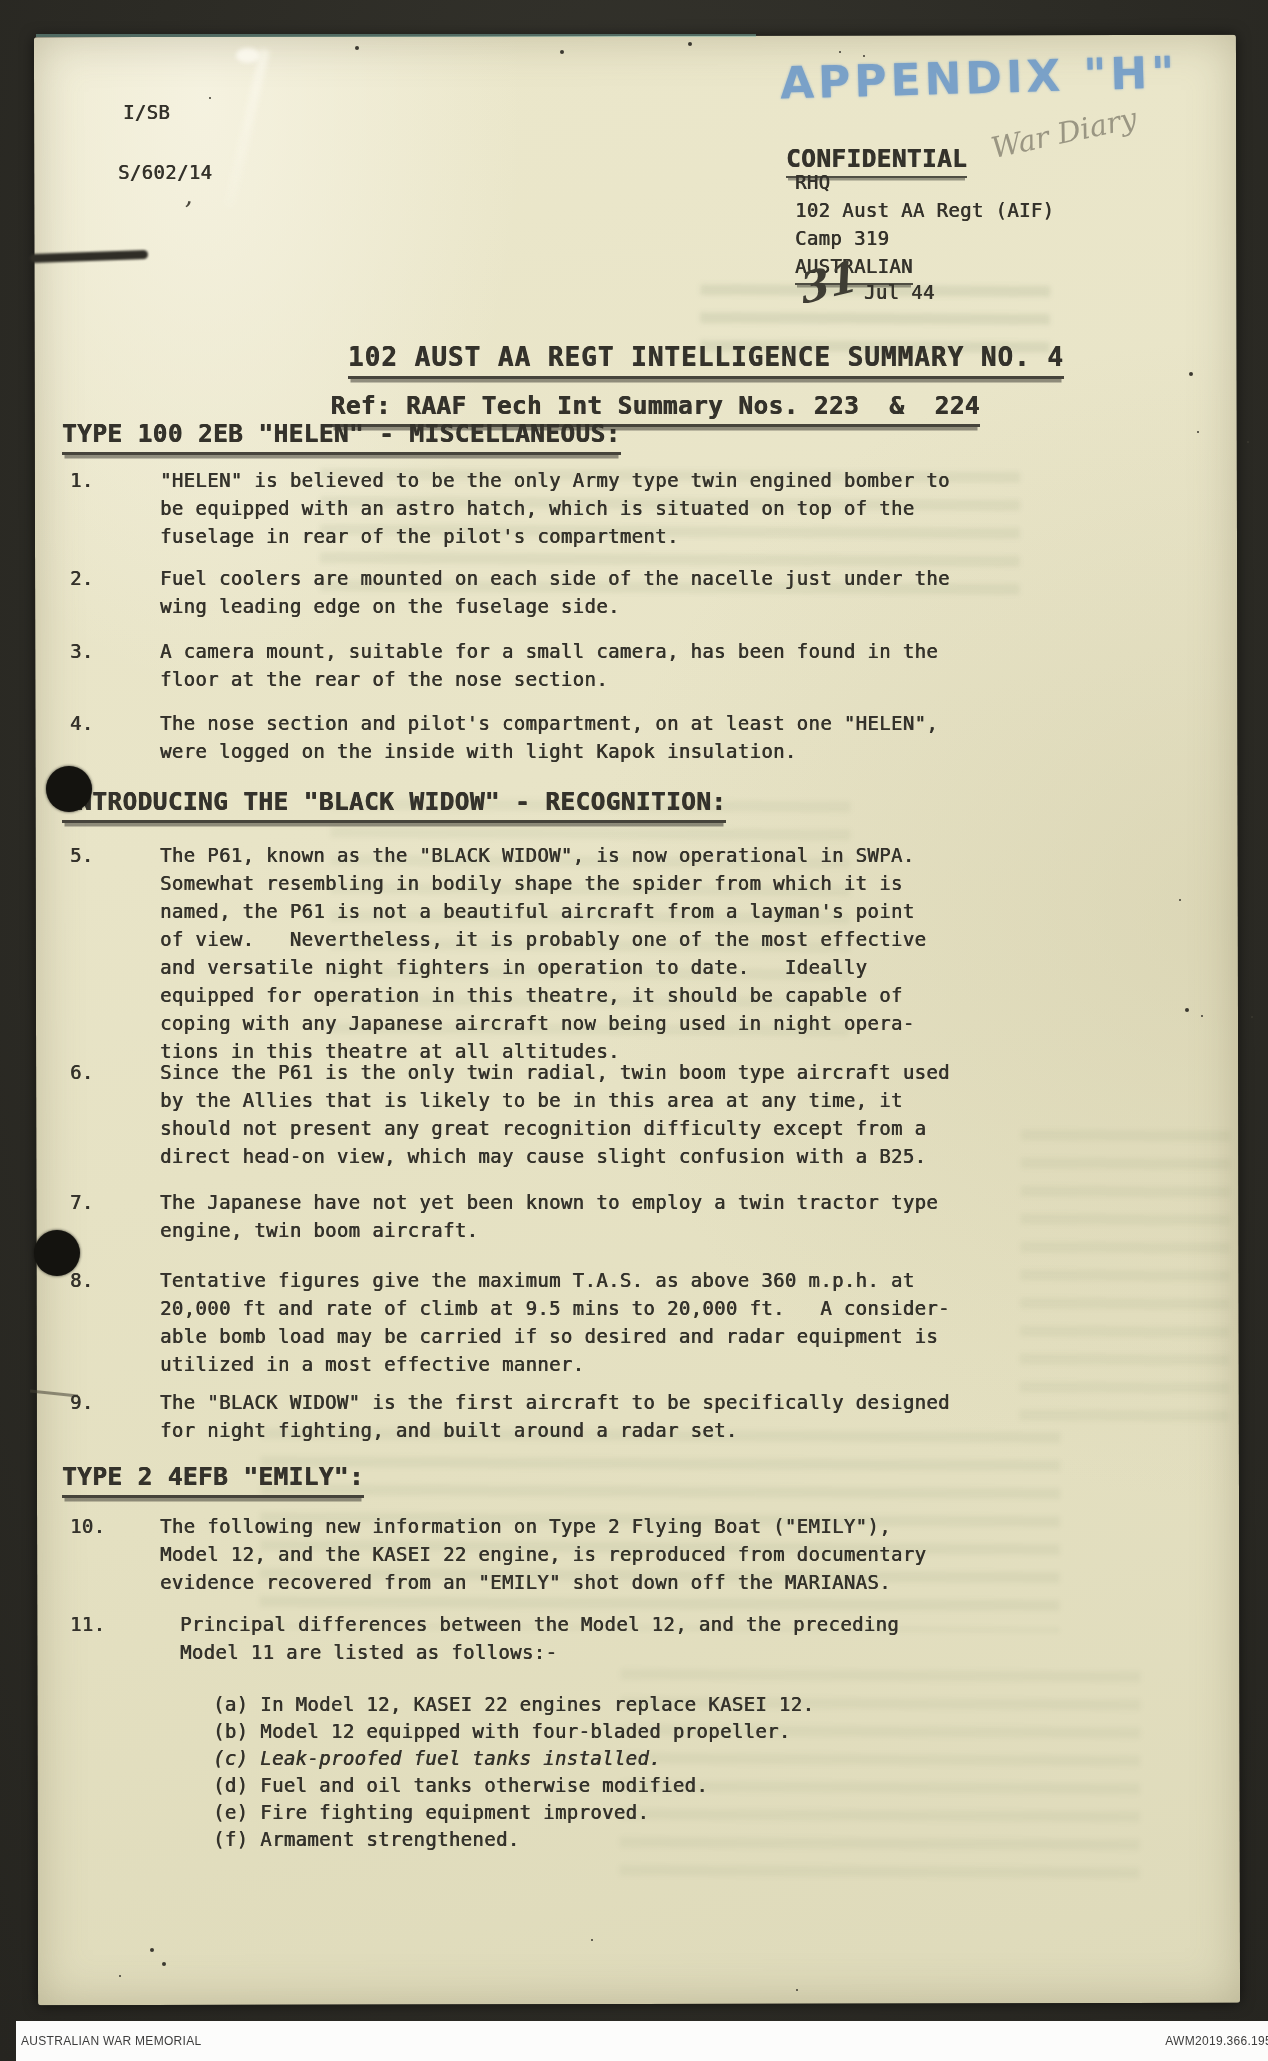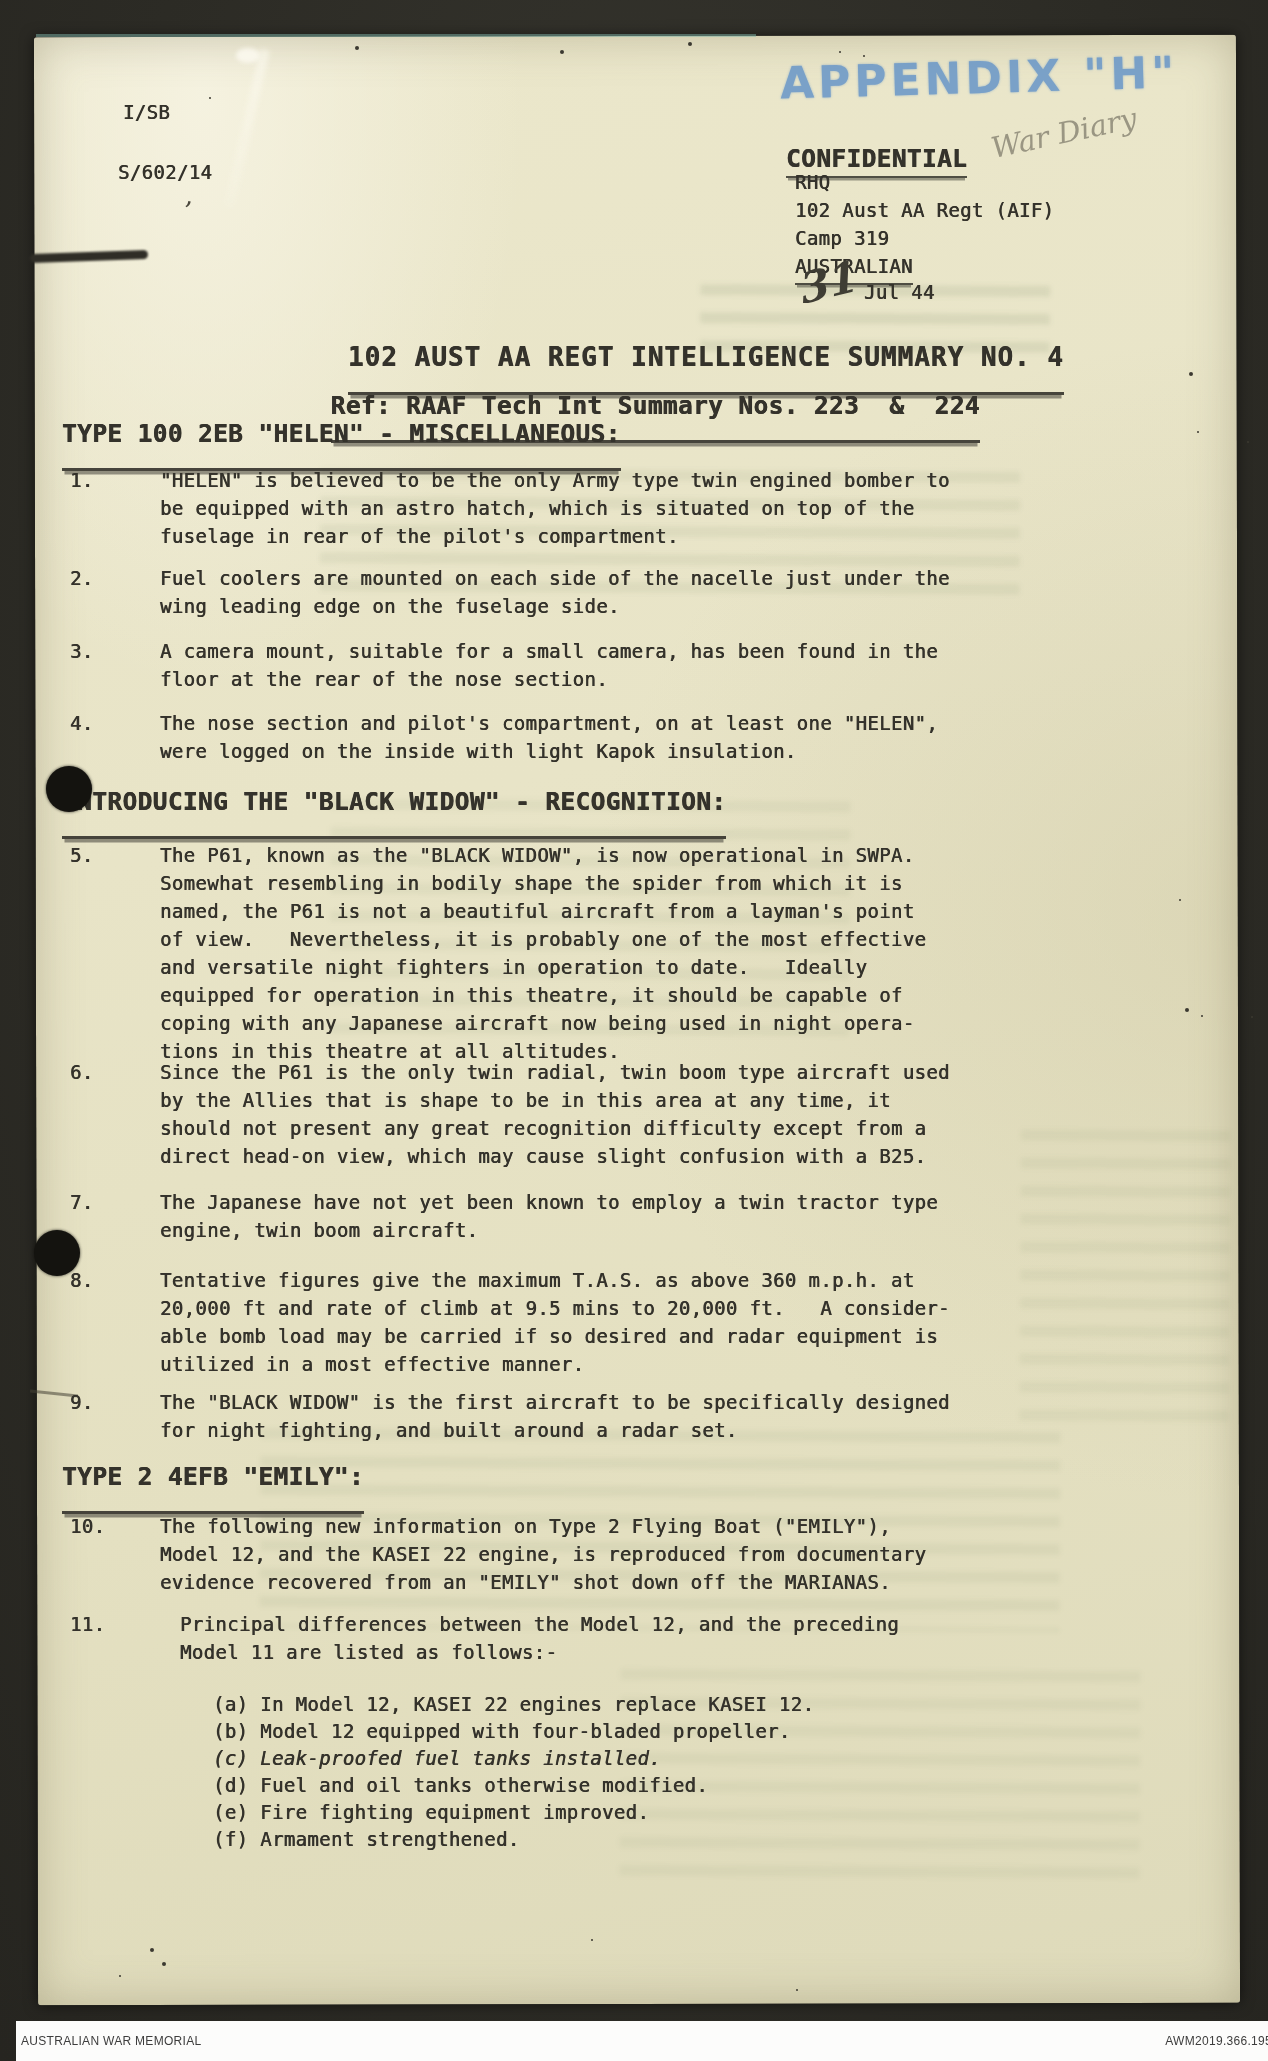--- a/index.html
+++ b/index.html
@@ -26,21 +26,21 @@
   .typed {
     color:#34322b;
     text-shadow: 0.45px 0 0 currentColor, -0.2px 0.4px 0.5px rgba(40,38,32,0.38);
     letter-spacing: 0.35px;
     white-space: pre;
   }
   .abs { position:absolute; }
   .fs-body { font-size:19px; line-height:28px; }
   .fs-head { font-size:24.5px; font-weight:bold; }
   .u1 { border-bottom: 2.5px solid rgba(52,50,43,0.85); box-shadow: 0 4.5px 0 -2px rgba(52,50,43,0.45); padding-bottom:3px; display:inline-block; }
-  .u2 { border-bottom: 3px solid rgba(52,50,43,0.9); box-shadow: 0 6px 0 -2.5px rgba(52,50,43,0.5); padding-bottom:20px; display:inline-block; }
+  .u2 { border-bottom: 3px solid rgba(52,50,43,0.9); box-shadow: 0 6px 0 -2.5px rgba(52,50,43,0.5); padding-bottom:4px; display:inline-block; }
   .para { position:absolute; left:70px; display:flex; }
   .pnum { width:90px; flex:0 0 90px; }
   .ptext { }
   .sub-item { position:absolute; left:213px; }
   .heading-el { position:absolute; left:62px; }
   .crayon {
     font-family:"DejaVu Sans", sans-serif;
     font-weight:bold; font-size:44px; letter-spacing:4px;
     color:#6b98c8; opacity:0.88;
     text-shadow:0 0 2.5px rgba(107,152,200,0.75);
@@ -168,21 +168,21 @@
 named, the P61 is not a beautiful aircraft from a layman's point
 of view.   Nevertheless, it is probably one of the most effective
 and versatile night fighters in operation to date.   Ideally
 equipped for operation in this theatre, it should be capable of
 coping with any Japanese aircraft now being used in night opera-
 tions in this theatre at all altitudes.</div>
         </div>
         <div class="para" style="top: 1058px;">
           <div class="pnum typed fs-body">6.</div>
           <div class="ptext typed fs-body">Since the P61 is the only twin radial, twin boom type aircraft used
-by the Allies that is shape to be in this area at any time, it
+by the Allies that is likely to be in this area at any time, it
 should not present any great recognition difficulty except from a
 direct head-on view, which may cause slight confusion with a B25.</div>
         </div>
         <div class="para" style="top: 1188px;">
           <div class="pnum typed fs-body">7.</div>
           <div class="ptext typed fs-body">The Japanese have not yet been known to employ a twin tractor type
 engine, twin boom aircraft.</div>
         </div>
         <div class="para" style="top: 1266px;">
           <div class="pnum typed fs-body">8.</div>

